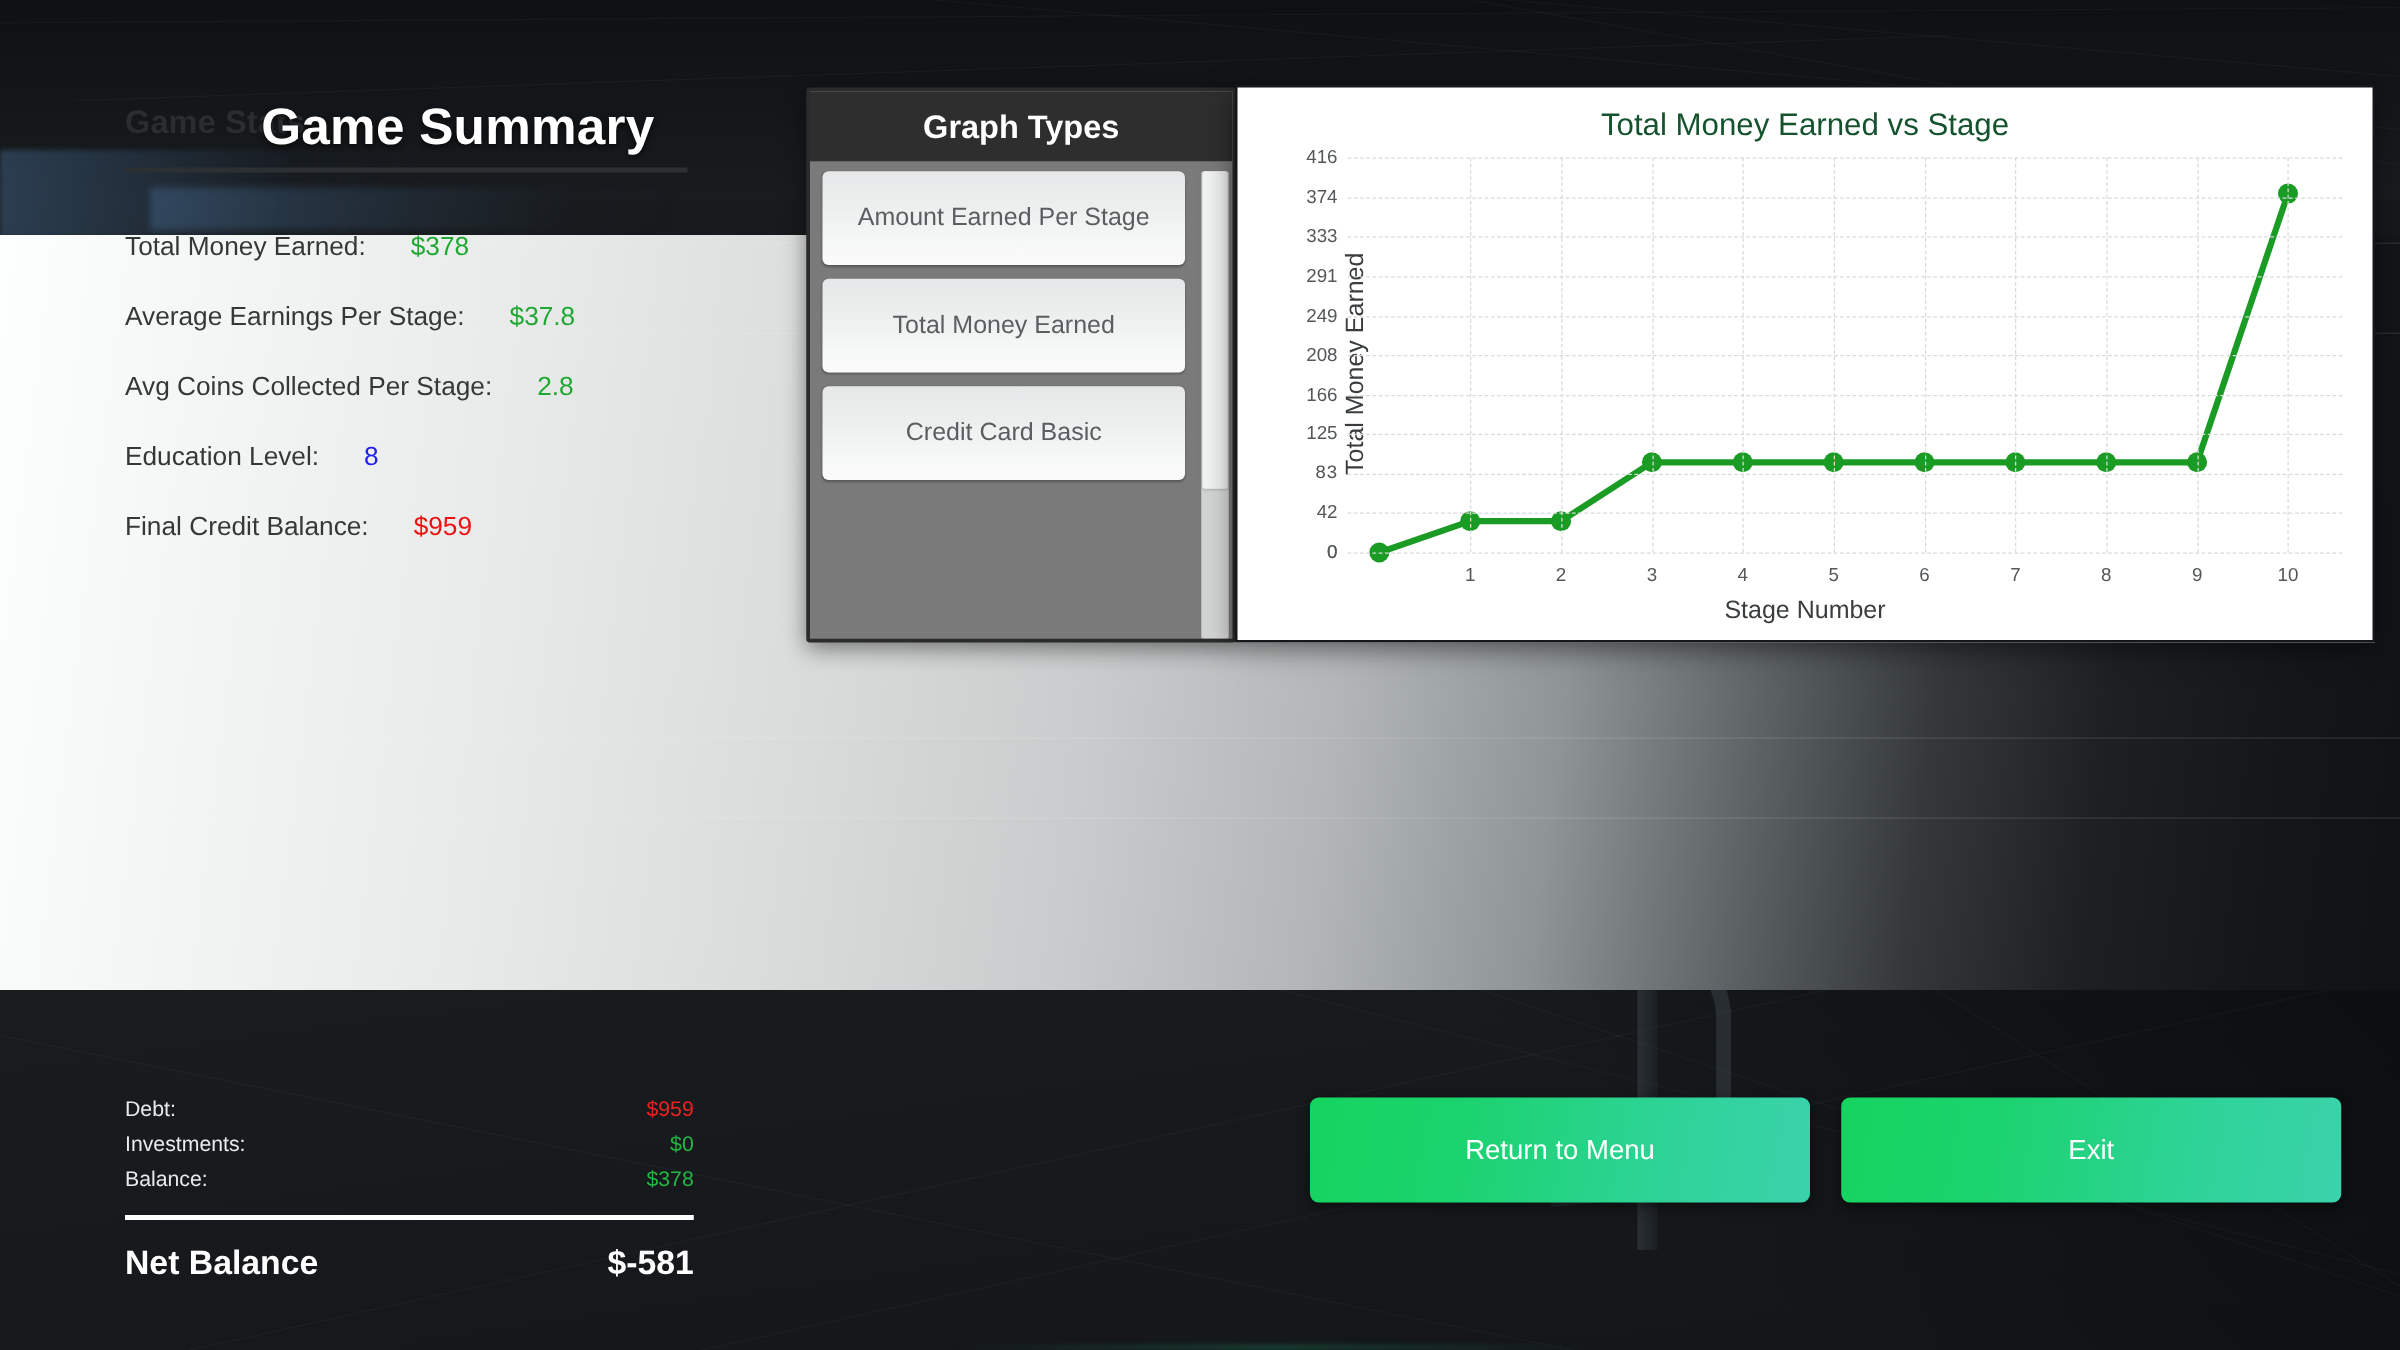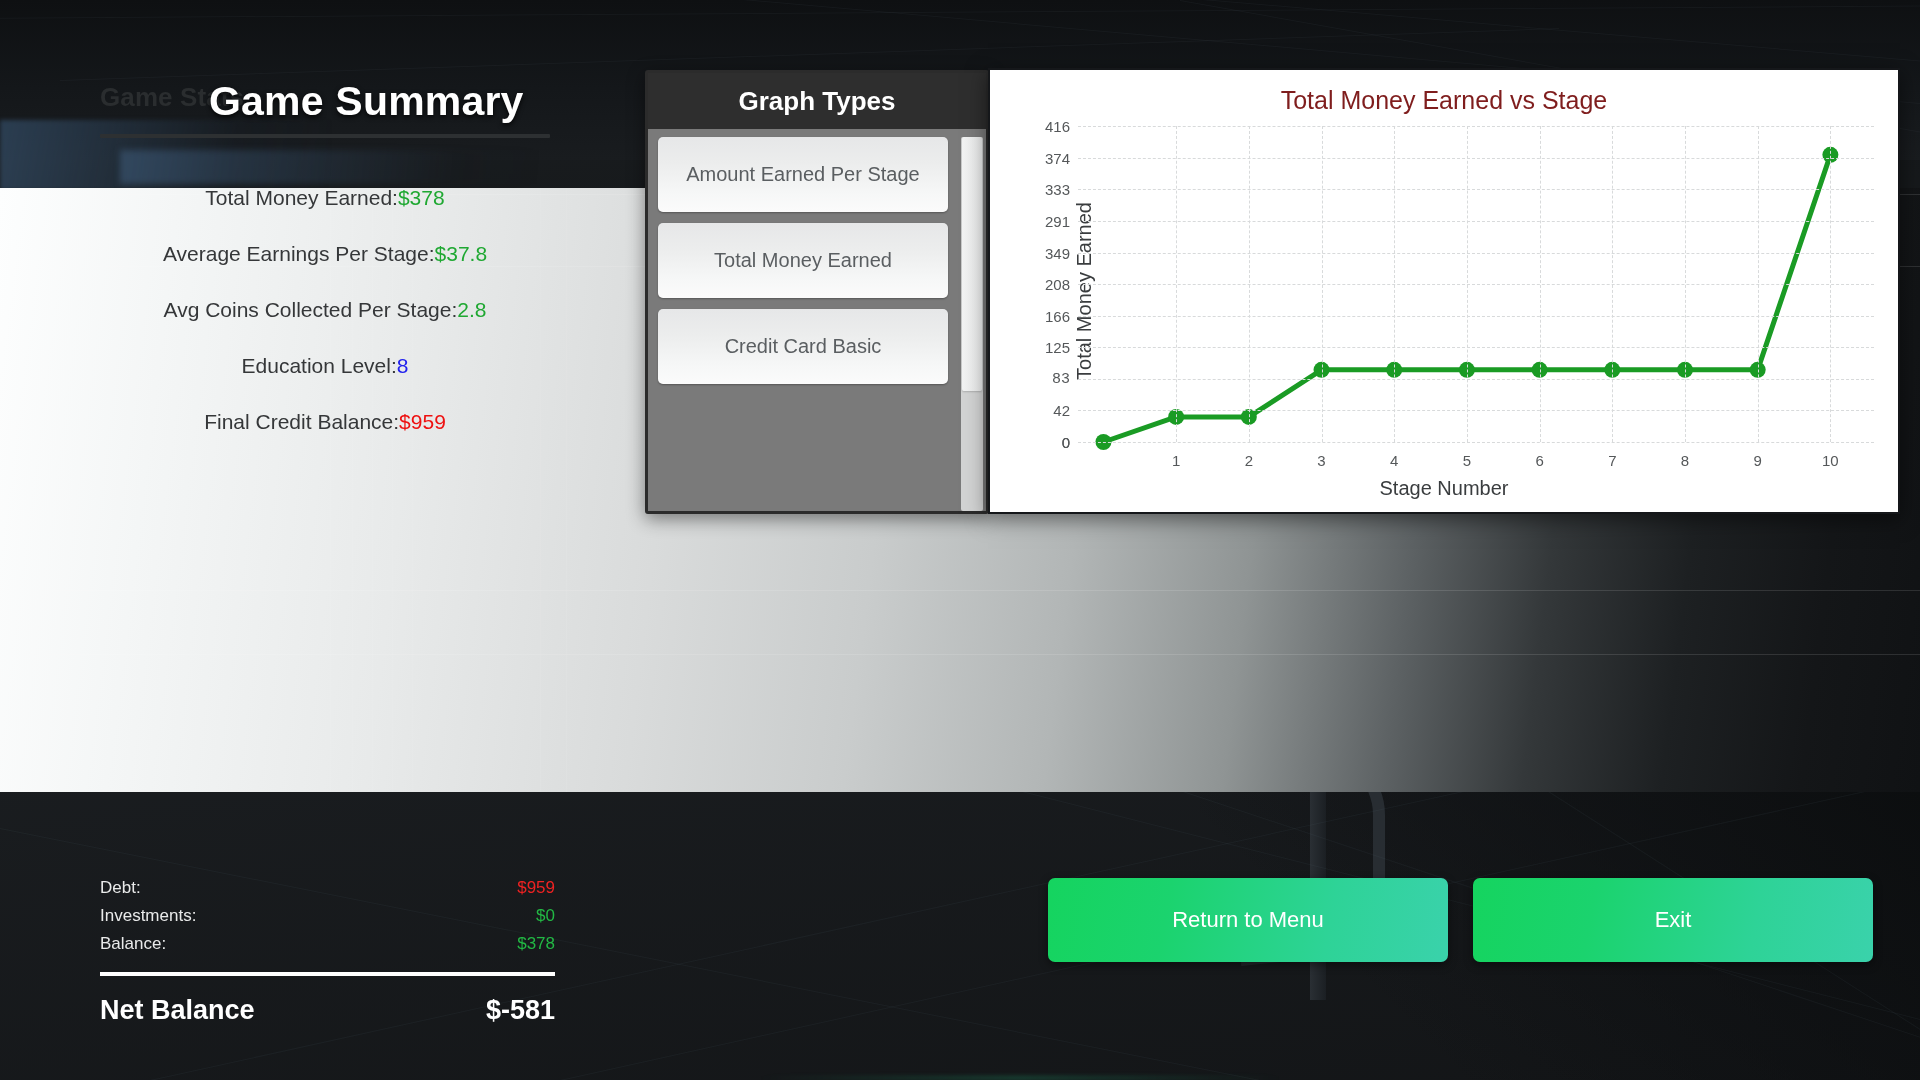--- a/index.html
+++ b/index.html
@@ -120,22 +120,22 @@
 
   
   #stats-panel { position:absolute; left:100px; top:82px; width:450px; z-index:4; }
   #stats-title {
     font-size:26px; font-weight:700; color:#2a2d2f; letter-spacing:.1px;
   }
   #stats-rule {
     margin-top:21px; width:450px; height:4px; background:#2d3032; border-radius:1px;
   }
   .stat-row {
-    display:flex; justify-content:center; align-items:baseline;
-    margin-top:32px; width:450px;
+    display:flex; justify-content:flex-start; align-items:baseline;
+    margin-top:32px; width:450px;gap:36px;
   }
   .stat-row:first-of-type { margin-top:48px; }
   .stat-label { font-size:21px; color:#353739; }
   .stat-value { font-size:21px; font-weight:400; }
 
   
   #graphtypes {
     position:absolute; left:645px; top:70px; width:344px; height:444px; z-index:6;
     background:#7a7a7a;
     border:3px solid #2b2b2b;
@@ -172,21 +172,21 @@
   }
 
   
   #chart-panel {
     position:absolute; left:988px; top:68px; width:912px; height:446px; z-index:6;
     background:#ffffff; border:2px solid #15171a;
     box-shadow:0 5px 20px rgba(0,0,0,.5);
   }
   #chart-title {
     position:absolute; left:0; right:0; top:16px; text-align:center;
-    font-size:25px; color:#7f1d1d;
+    font-size:25px; color:#14532d;
   }
   #chart-ylabel {
     position:absolute; left:6px; top:50%;
     transform:translateY(-50%) rotate(-90deg); transform-origin:center;
     font-size:20px; color:#3a3d3f; white-space:nowrap;
   }
   #chart-xlabel {
     position:absolute; left:0; right:0; bottom:12px; text-align:center;
     font-size:20px; color:#3a3d3f;
   }
@@ -356,21 +356,21 @@
       <div class="ytick" style="top: 284.096px;">42</div>
       <div class="hgrid" style="top: 252.952px;"></div>
       <div class="ytick" style="top: 252.952px; font-family: Liberation Mono, monospace;">83</div>
       <div class="hgrid" style="top: 221.048px;"></div>
       <div class="ytick" style="top: 221.048px;">125</div>
       <div class="hgrid" style="top: 189.904px;"></div>
       <div class="ytick" style="top: 189.904px;">166</div>
       <div class="hgrid" style="top: 158px;"></div>
       <div class="ytick" style="top: 158px;">208</div>
       <div class="hgrid" style="top: 126.856px;"></div>
-      <div class="ytick" style="top: 126.856px;">349</div>
+      <div class="ytick" style="top: 126.856px;">249</div>
       <div class="hgrid" style="top: 94.9519px;"></div>
       <div class="ytick" style="top: 94.9519px;">291</div>
       <div class="hgrid" style="top: 63.0481px;"></div>
       <div class="ytick" style="top: 63.0481px;">333</div>
       <div class="hgrid" style="top: 31.9038px;"></div>
       <div class="ytick" style="top: 31.9038px;">374</div>
       <div class="hgrid" style="top: 0px;"></div>
       <div class="ytick" style="top: 0px;">416</div>
       <div class="xtick" style="left: 25.4429px; color: transparent;">0</div>
       <div class="vgrid" style="left: 98.137px;"></div>

